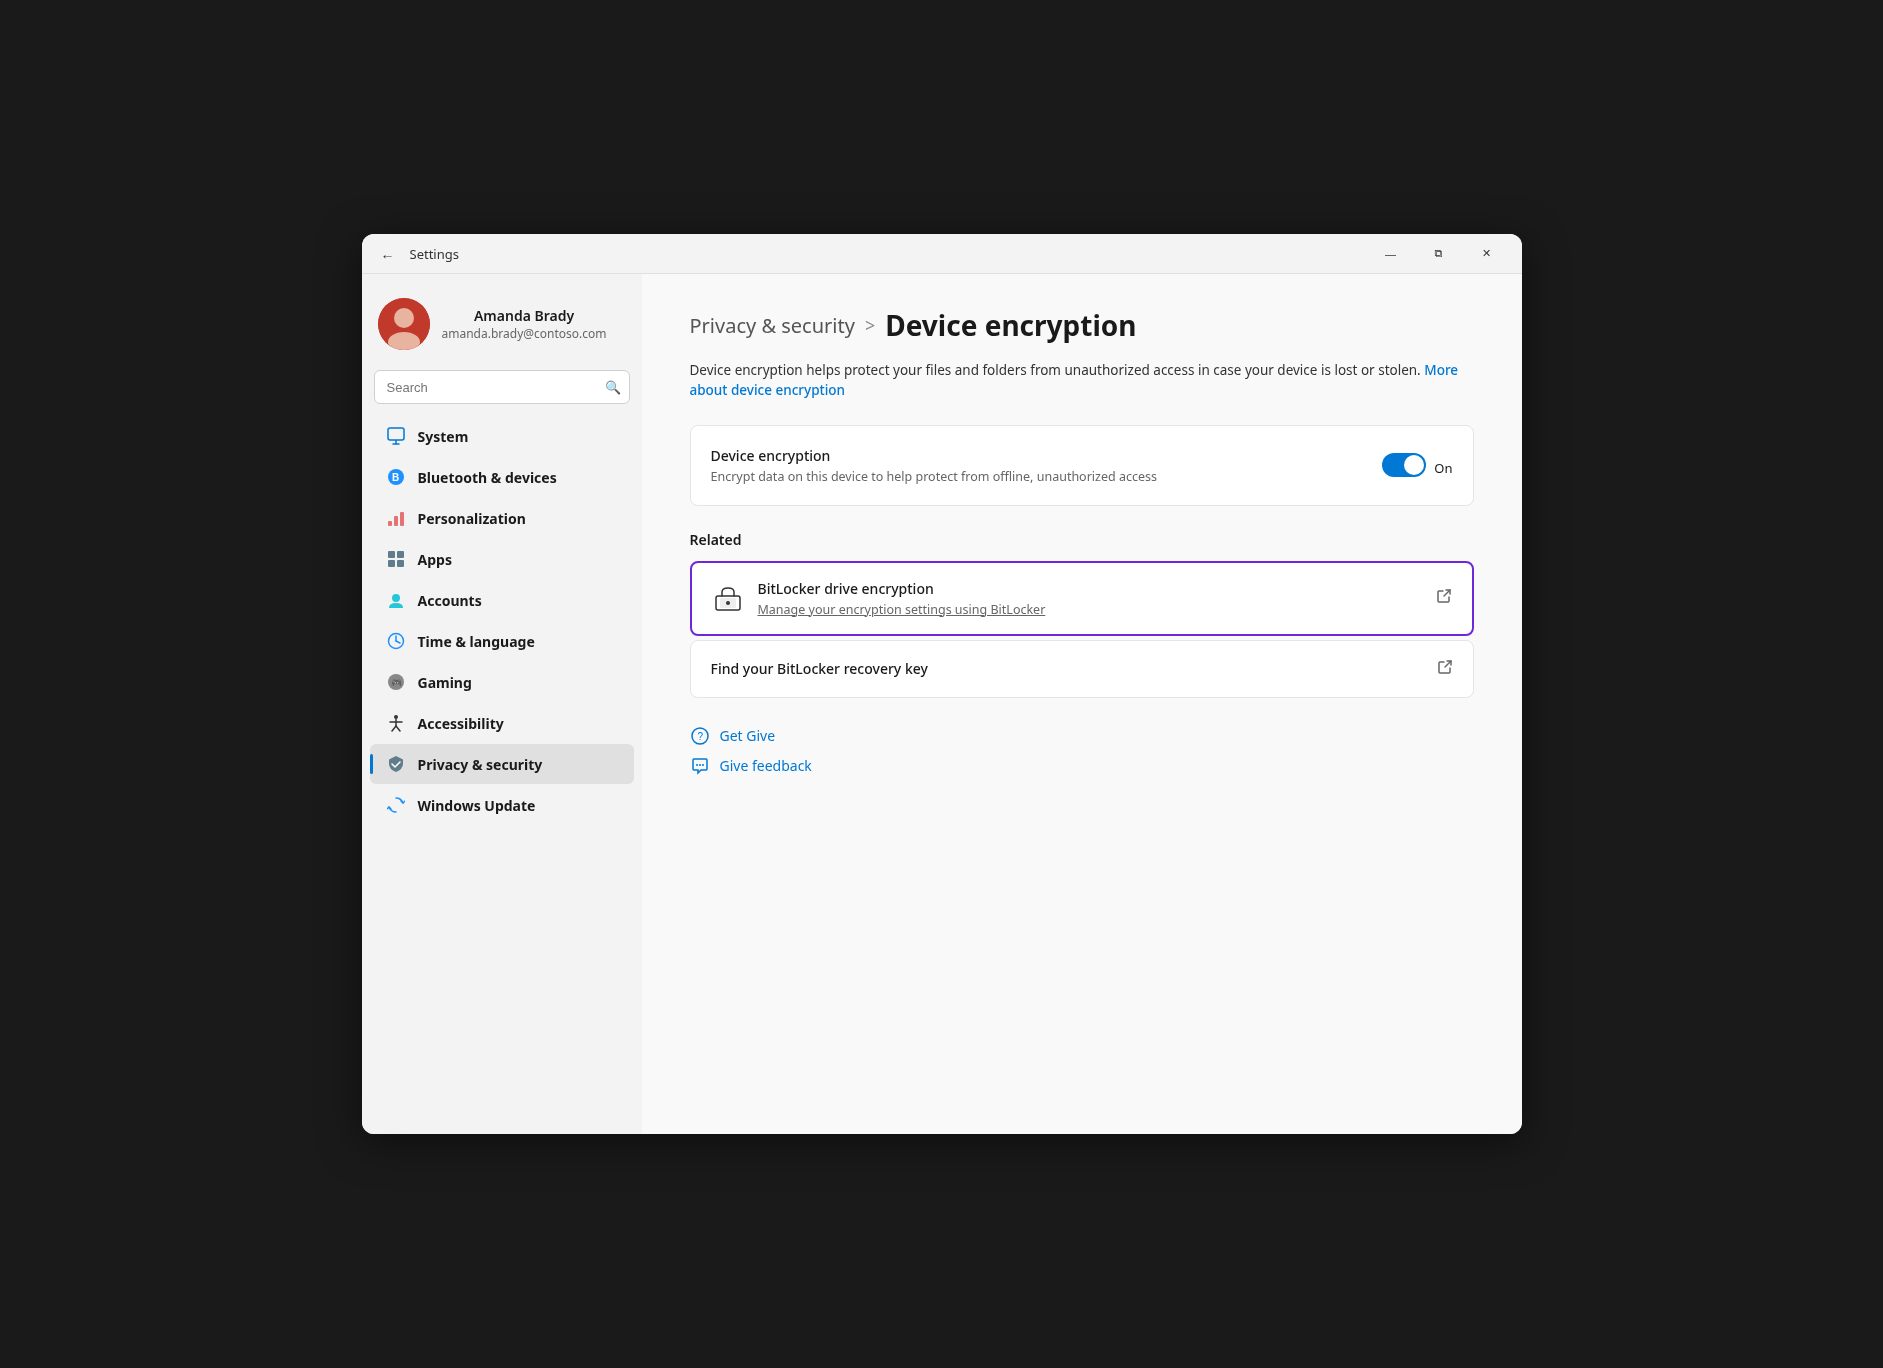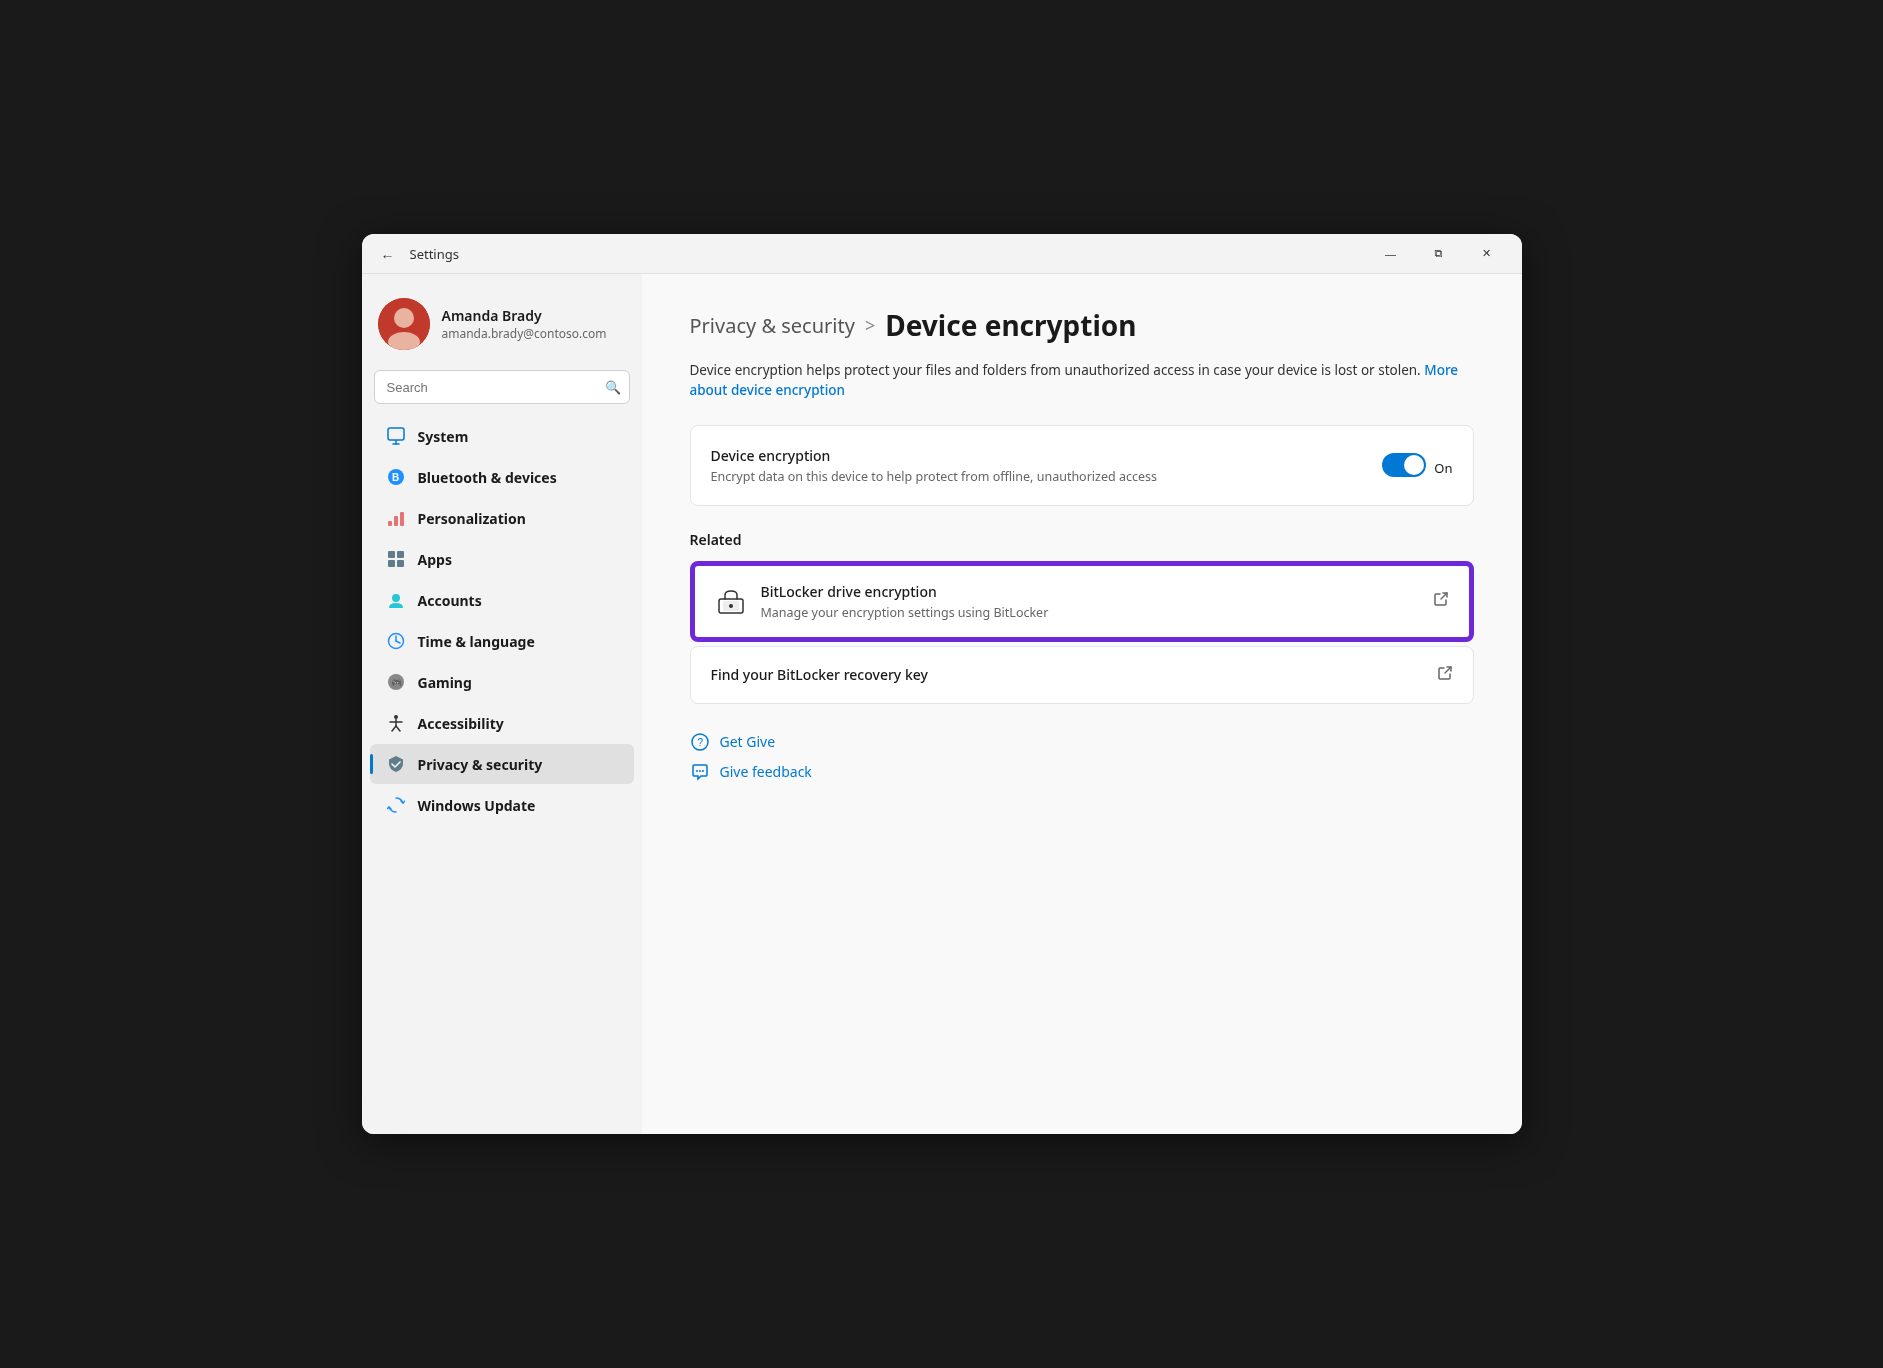--- a/index.html
+++ b/index.html
@@ -98,21 +98,21 @@
       border-radius: 50%;
       background: #c0392b;
       flex-shrink: 0;
       overflow: hidden;
       display: flex;
       align-items: center;
       justify-content: center;
       font-size: 22px;
       color: white;
     }
-    .user-info { display: flex; flex-direction: column; }
+    .user-info { display: flex; flex-direction: column; align-items: center; }
     .user-name { font-size: 14px; font-weight: 600; color: #1a1a1a; }
     .user-email { font-size: 12px; color: #666; }
 
     .search-box {
       margin: 0 12px 12px 12px;
       position: relative;
     }
     .search-input {
       width: 100%;
       height: 34px;
@@ -258,41 +258,41 @@
     
     .section-label {
       font-size: 14px;
       font-weight: 600;
       color: #1a1a1a;
       margin: 24px 0 12px 0;
     }
 
     .related-item {
       background: white;
-      border: 5px solid #6d28d9;
+      border: 2px solid #6d28d9;
       border-radius: 8px;
       padding: 16px 20px;
       display: flex;
       align-items: center;
       gap: 14px;
       margin-bottom: 4px;
       cursor: pointer;
     }
     .related-icon {
       width: 32px;
       height: 32px;
       display: flex;
       align-items: center;
       justify-content: center;
       flex-shrink: 0;
       font-size: 20px;
     }
     .related-info { flex: 1; }
     .related-title { font-size: 14px; font-weight: 500; color: #1a1a1a; margin-bottom: 3px; }
-    .related-desc { font-size: 12.5px; color: #666; }
+    .related-desc { font-size: 12.5px; color: #666; text-decoration: underline; }
     .related-arrow {
       font-size: 14px;
       color: #666;
     }
 
     .related-item-simple {
       background: white;
       border: 1px solid #e5e5e5;
       border-radius: 8px;
       padding: 18px 20px;

